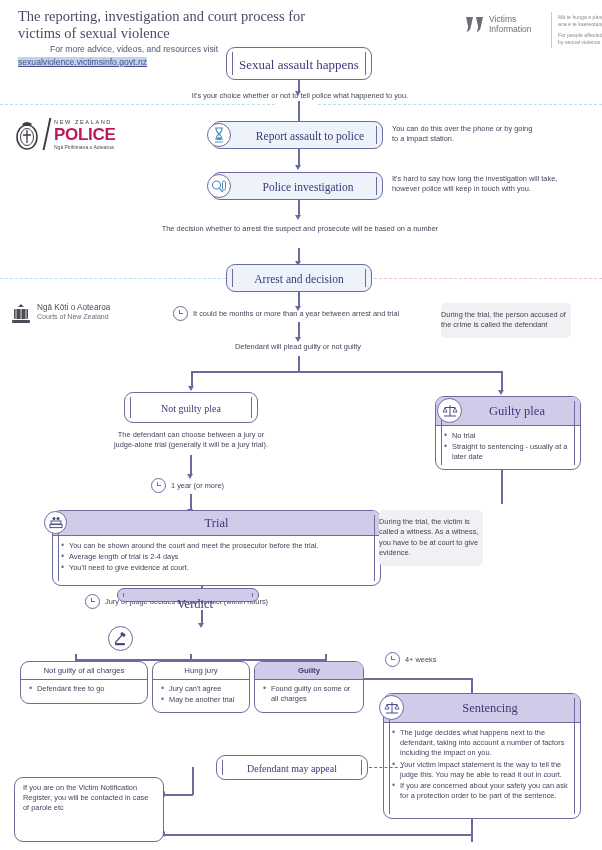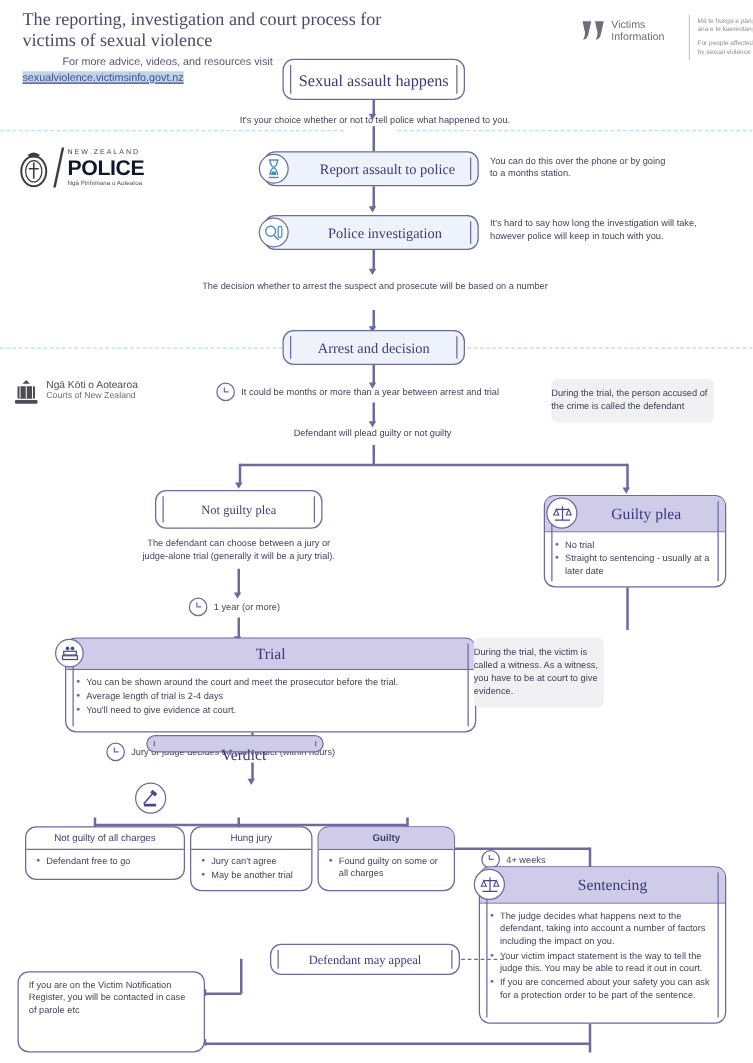--- a/index.html
+++ b/index.html
@@ -129,21 +129,21 @@
 
 <div class="abs" id="police-logo">
   <svg style="position:absolute;left:0;top:0;width:30px;height:34px;" viewBox="0 0 30 34">
     <ellipse cx="15" cy="19" rx="10" ry="12" fill="none" stroke="#3d3d45" stroke-width="1.6"></ellipse>
     <ellipse cx="15" cy="19" rx="6.5" ry="8.5" fill="none" stroke="#3d3d45" stroke-width="1"></ellipse>
     <path d="M10 6 q5 -4 10 0 l-2 2 h-6 z" fill="#3d3d45"></path>
     <path d="M15 12 v13 M11 17 h8" stroke="#3d3d45" stroke-width="1.3"></path>
   </svg>
   <div style="position:absolute;left:34px;top:0;width:2px;height:32px;background:#3d3d45;transform:skewX(-12deg);"></div>
   <div style="position:absolute;left:42px;top:1px;font-size:5.6px;letter-spacing:1.6px;color:#3d3d45;">NEW ZEALAND</div>
-  <div style="position:absolute;left:42px;top:7px;font-size:17px;font-weight:bold;letter-spacing:-0.3px;color:#0f172a;">POLICE</div>
+  <div style="position:absolute;left:42px;top:7px;font-size:17px;font-weight:bold;letter-spacing:-0.3px;color:#be185d;">POLICE</div>
   <div style="position:absolute;left:42px;top:26px;font-size:5px;color:#4d4d57;">Ngā Pirihimana o Aotearoa</div>
 </div>
 
 <div class="abs" id="courts-logo">
   <svg style="position:absolute;left:0;top:0;width:22px;height:24px;" viewBox="0 0 22 24">
     <path d="M11 2 l3 3 h-6 z" fill="#4c4c56"></path>
     <rect x="4" y="7" width="14" height="10" rx="1" fill="#4c4c56"></rect>
     <rect x="2" y="18" width="18" height="3" rx="1" fill="#4c4c56"></rect>
     <path d="M6 7 v10 M11 7 v10 M16 7 v10" stroke="#ffffff" stroke-width="0.8"></path>
   </svg>
@@ -163,21 +163,21 @@
   <div class="node-hdr" style="font-size:11.5px;line-height:28px;padding-left:26px;">Report assault to police</div>
 </div>
 <div class="abs badge" style="left:207px;top:123px;width:24px;height:24px;">
   <svg width="14" height="16" viewBox="0 0 14 16">
     <path d="M3 1 h8 M3 15 h8 M4 1 q0 4 3 6 q-3 2 -3 6 M10 1 q0 4 -3 6 q3 2 3 6" fill="none" stroke="#4a8fc0" stroke-width="1.1"></path>
     <path d="M5 11 q2 -2 4 0 v2 h-4 z" fill="#4a8fc0"></path>
   </svg>
 </div>
 <div class="abs cap" style="left:392px;top:124px;width:190px;">
   <span>You can do this over the phone or by going</span><br>
-  <span>to a months station.</span>
+  <span>to a impact station.</span>
 </div>
 <div class="abs vline" style="left:298px;top:149px;height:17px;"></div>
 <div class="abs arrow-d" style="left:295px;top:165px;"></div>
 
 <div class="abs node notch fill-pale" style="left:211px;top:172px;width:172px;height:28px;">
   <div class="node-hdr" style="font-size:11.5px;line-height:28px;padding-left:22px;">Police investigation</div>
 </div>
 <div class="abs badge" style="left:207px;top:174px;width:24px;height:24px;">
   <svg width="16" height="15" viewBox="0 0 16 15">
     <circle cx="5.5" cy="6" r="4" fill="none" stroke="#4a8fc0" stroke-width="1.1"></circle>
@@ -317,21 +317,21 @@
 <div class="abs node" style="left:254px;top:661px;width:110px;height:52px;background:#ffffff;">
   <div class="node-hdr fill-lav" style="font-family:'Liberation Sans',sans-serif;font-size:7.8px;font-weight:bold;height:17px;line-height:17px;border-radius:7px 7px 0 0;border-bottom:1.4px solid #6b6b9e;color:#3f3f66;">Guilty</div>
   <ul class="bl" style="margin-top:4px;">
     <li>Found guilty on some or all charges</li>
   </ul>
 </div>
 
 <div class="abs hline" style="left:364px;top:678px;width:108px;"></div>
 <div class="abs vline" style="left:471px;top:678px;height:22px;"></div>
 <div class="abs arrow-d" style="left:468px;top:699px;"></div>
-<div class="abs clockrow" style="left:385px;top:680px;">
+<div class="abs clockrow" style="left:385px;top:652px;">
   <span class="clock"></span>
   <span class="cap">4+ weeks</span>
 </div>
 <div class="abs arrow-d" style="left:498px;top:699px;"></div>
 
 <div class="abs node notch" style="left:383px;top:693px;width:198px;height:126px;background:#ffffff;">
   <div class="node-hdr fill-lav" style="font-size:12.5px;height:28px;line-height:28px;border-radius:7px 7px 0 0;border-bottom:1.4px solid #6b6b9e;padding-left:16px;">Sentencing</div>
   <ul class="bl" style="margin-top:5px;">
     <li>The judge decides what happens next to the defendant, taking into account a number of factors including the impact on you.</li>
     <li>Your victim impact statement is the way to tell the judge this. You may be able to read it out in court.</li>

